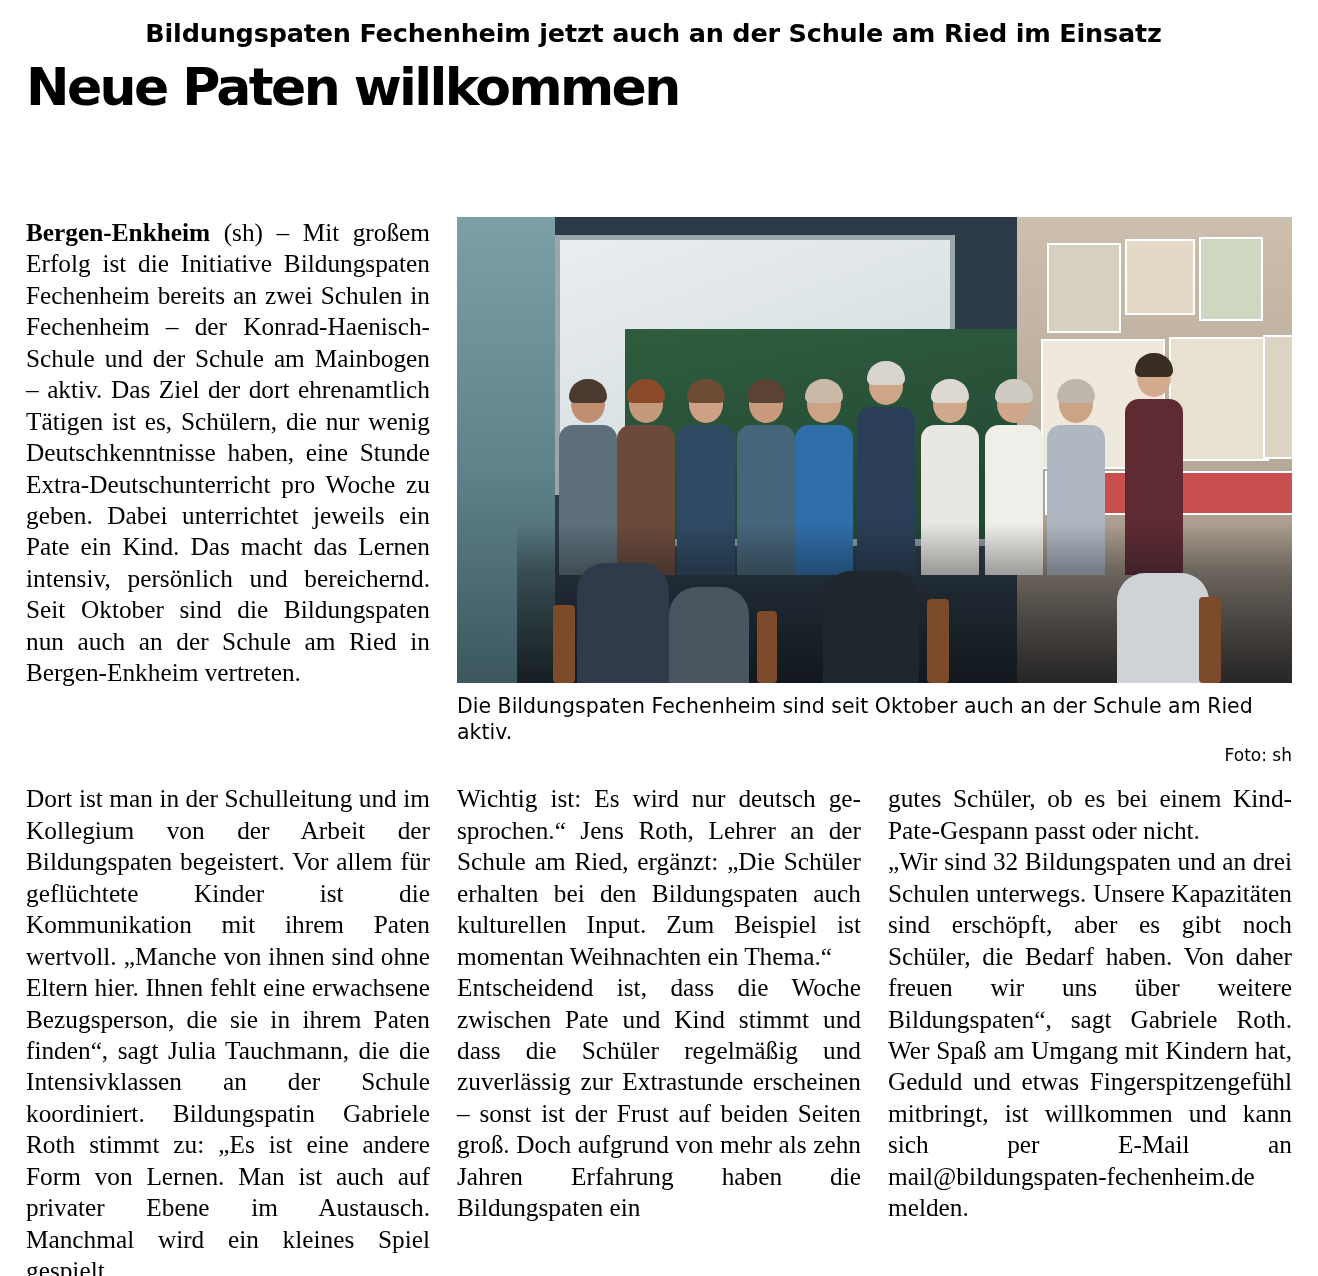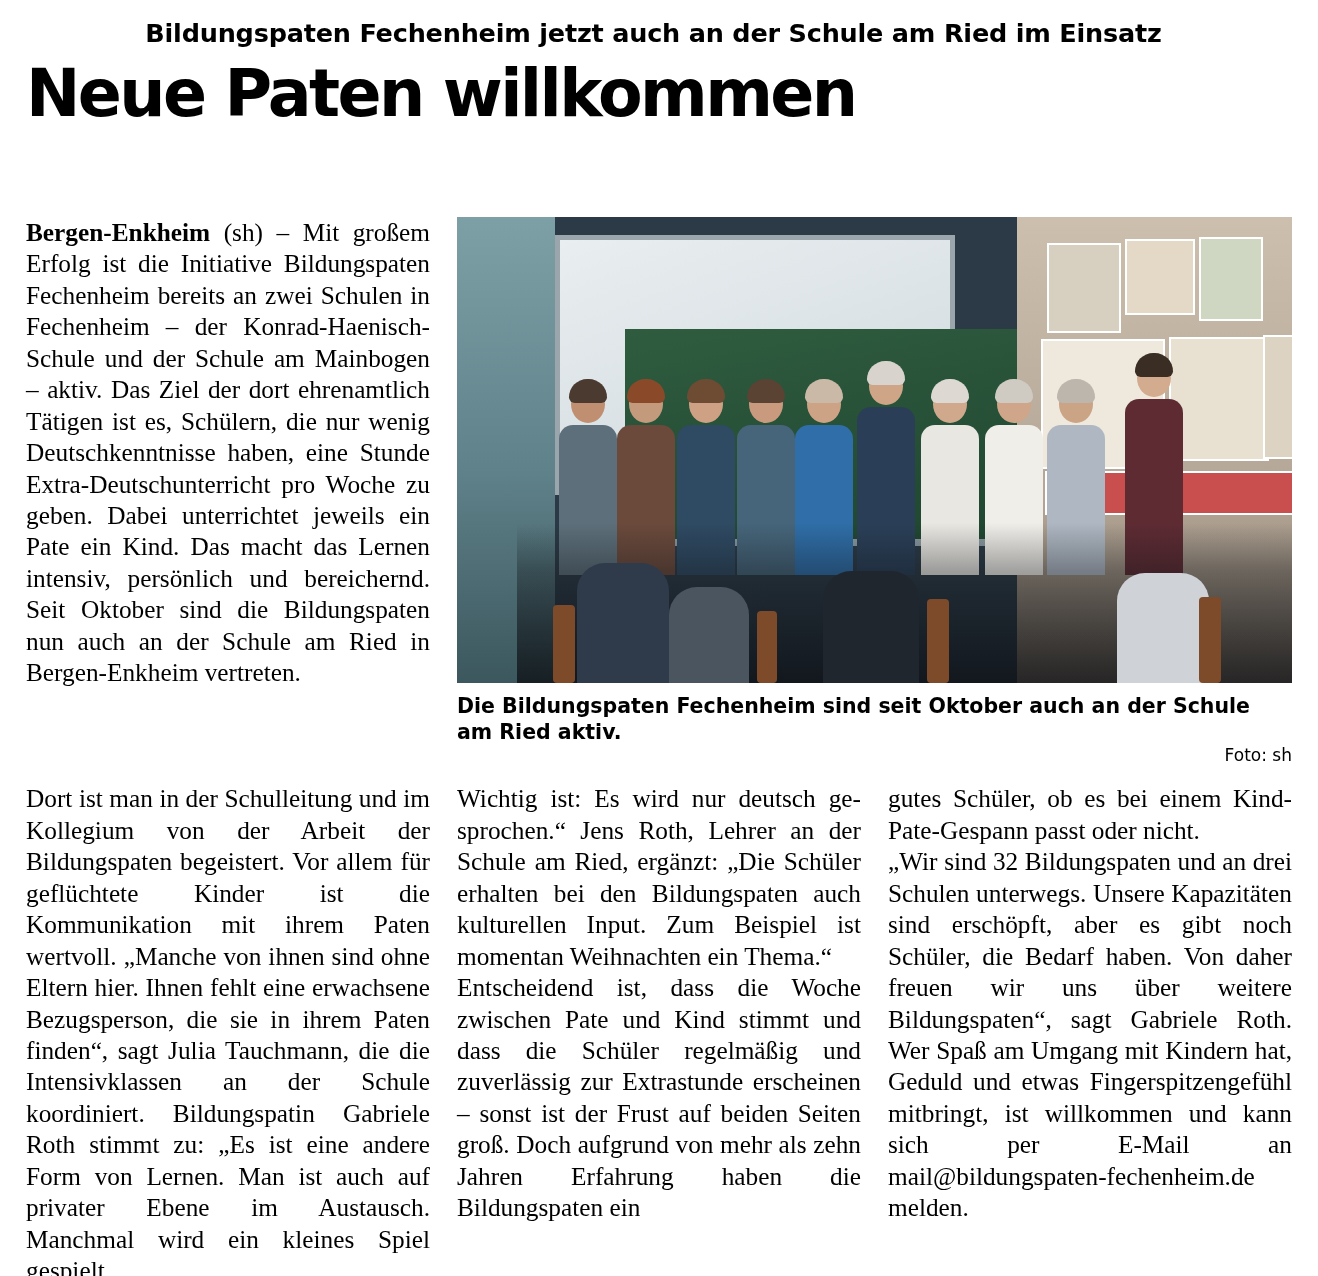--- a/index.html
+++ b/index.html
@@ -26,21 +26,21 @@
     font-weight: bold;
     font-size: 25.5px;
     text-align: center;
     letter-spacing: -0.2px;
     margin: 19px 11px 0 0;
     line-height: 1.1;
   }
   .headline {
     font-family: "DejaVu Sans", sans-serif;
     font-weight: bold;
-    font-size: 65px;
+    font-size: 52px;
     letter-spacing: -2.6px;
     line-height: 1.0;
     margin: 14px 16px 0 26px;
     white-space: nowrap;
   }
   .content {
     position: absolute;
     top: 198px;
     left: 26px;
     width: 1266px;
@@ -128,21 +128,21 @@
     background: linear-gradient(180deg, rgba(20,20,25,0) 0%, rgba(15,18,22,0.35) 30%, rgba(10,12,16,0.75) 100%);
   }
   .photo .student {
     position: absolute; bottom: 0; border-radius: 28px 28px 0 0;
   }
   .photo .chair {
     position: absolute; bottom: 0; background: #7d4b2a; border-radius: 4px;
   }
   .caption {
     font-family: "DejaVu Sans", sans-serif;
-    font-weight: bold;
+    font-weight: normal;
     font-size: 20.5px;
     line-height: 1.28;
     margin-top: 10px;
     width: 835px;
   }
   .credit-row {
     display: flex;
     justify-content: space-between;
     align-items: center;
     width: 835px;

